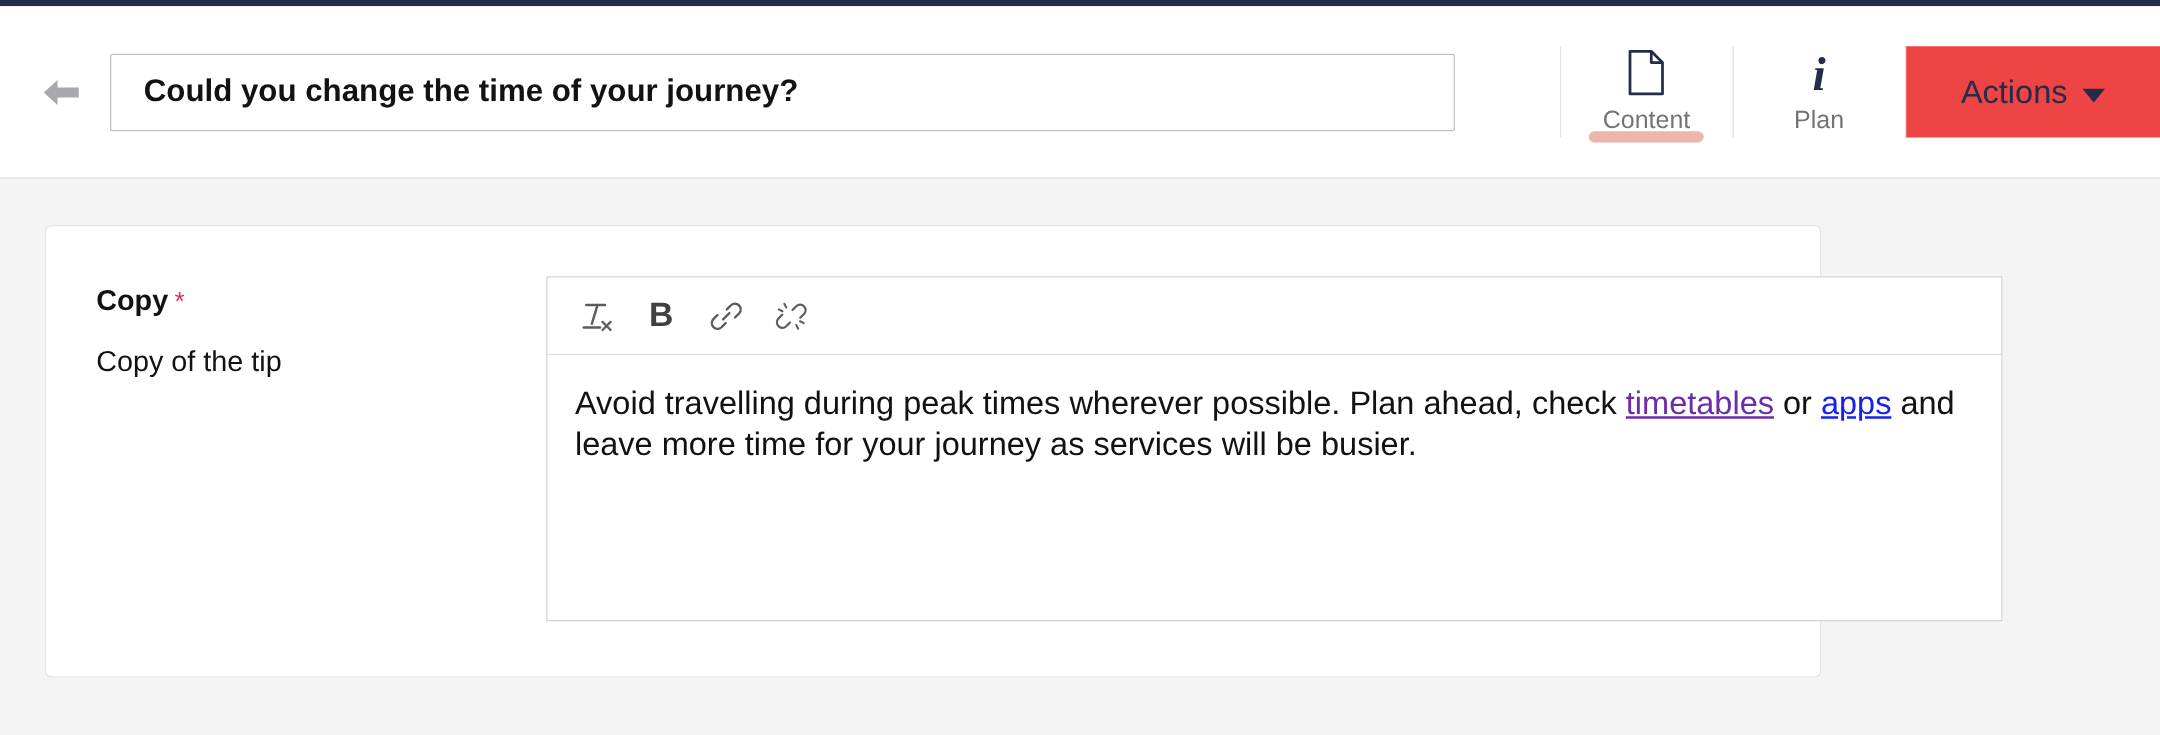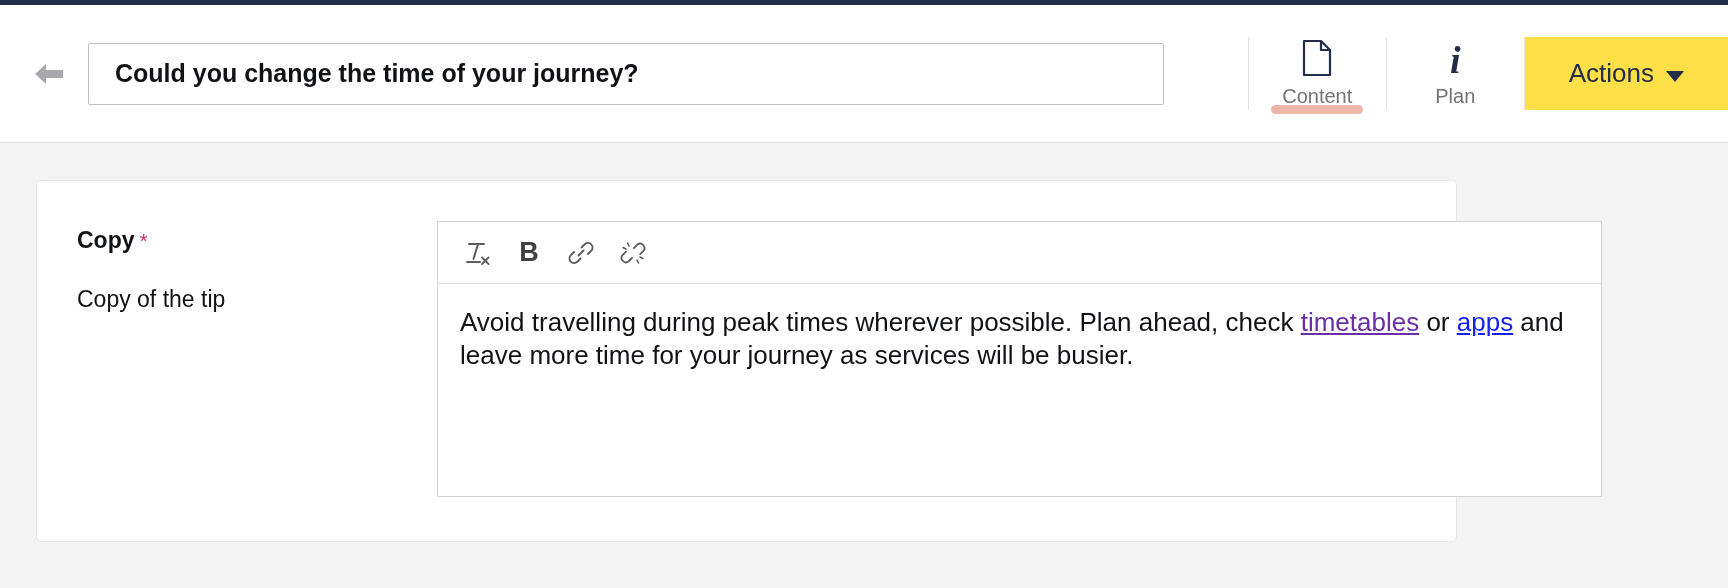--- a/index.html
+++ b/index.html
@@ -102,21 +102,21 @@
     line-height: 1;
     position: relative;
     top: 2px;
   }
   .actions {
     border-left: 1px solid #e1e1e4;
     display: flex; align-items: center; justify-content: center;
     gap: 12px;
     padding: 0 44px;
     cursor: pointer;
-    background: #fde047;
+    background: #ef4444;
     flex: 0 0 auto;
   }
   .actions-label {
     font-size: 26px;
     color: #252c49;
   }
   .caret {
     width: 0; height: 0;
     border-left: 9px solid transparent;
     border-right: 9px solid transparent;
@@ -147,21 +147,21 @@
     font-weight: bold;
     color: #111216;
     display: inline;
   }
   .required-star {
     color: #d6335d;
     font-size: 21px;
     margin-left: 5px;
   }
   .field-help {
-    margin-top: 32px;
+    margin-top: 22px;
     font-size: 23px;
     color: #111216;
   }
 
   
   .editor {
     flex: 0 0 auto;
     width: 1165px;
     border: 1px solid #d3d3d7;
     background: #ffffff;

